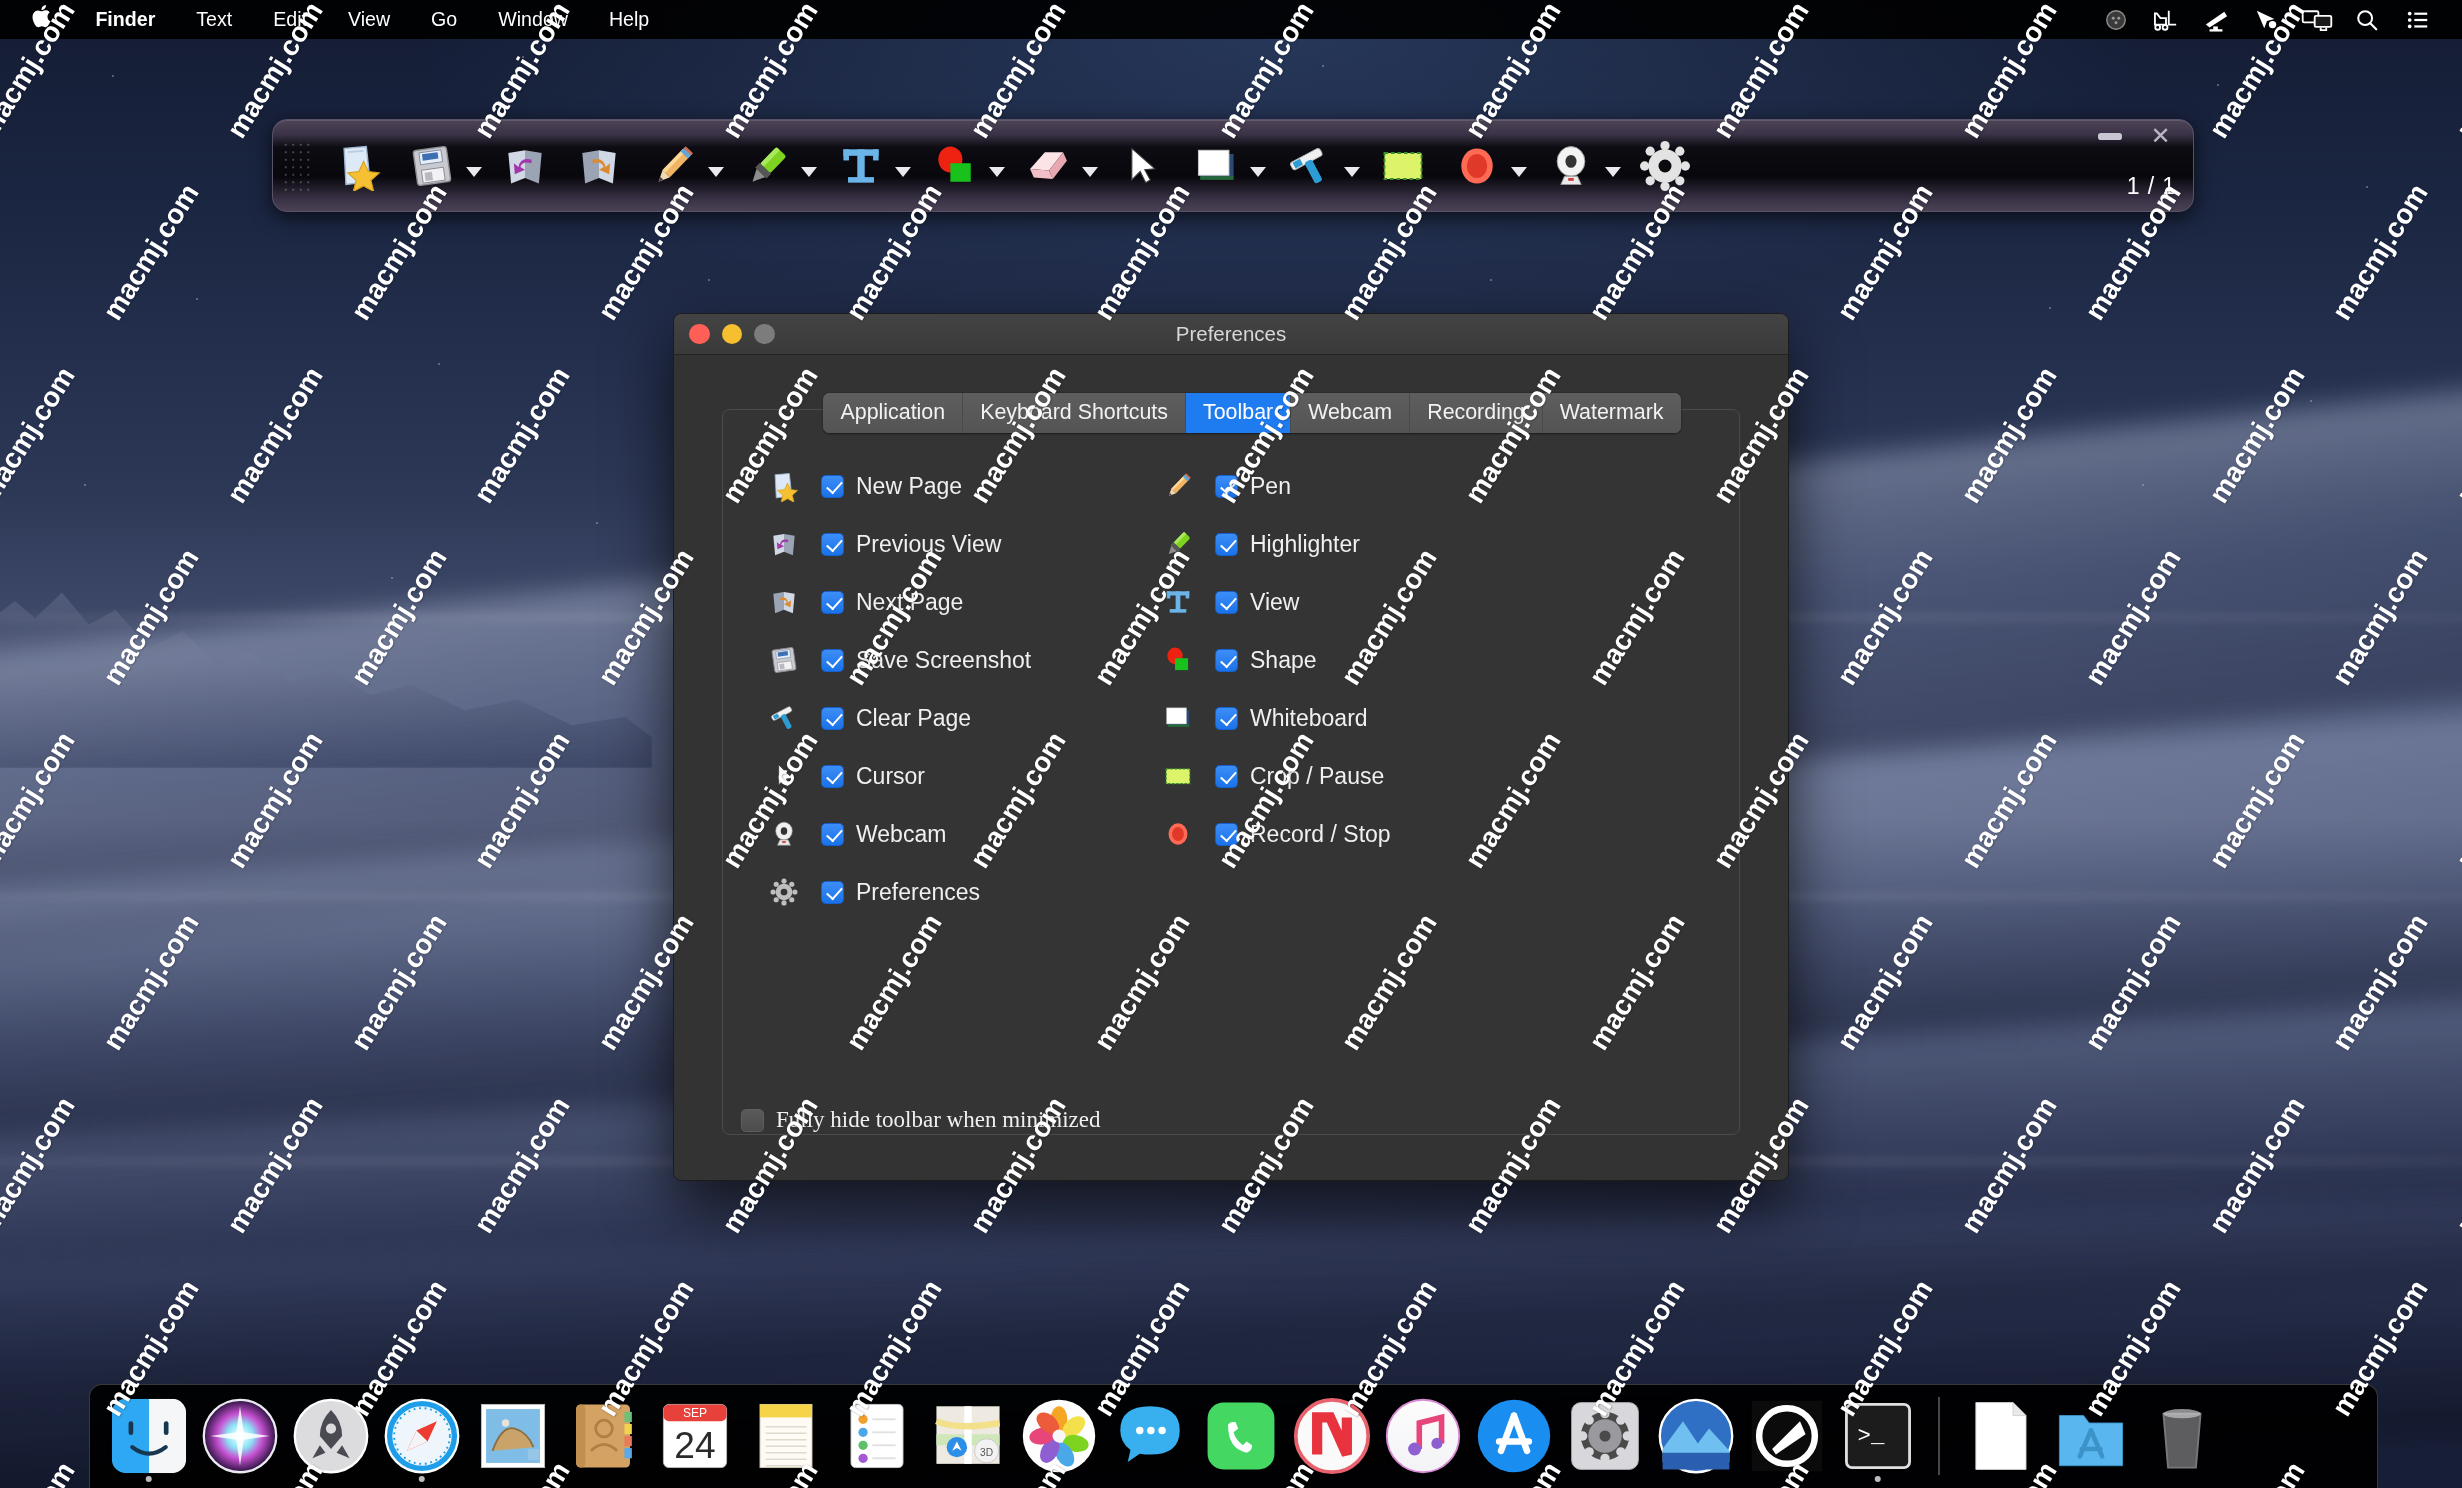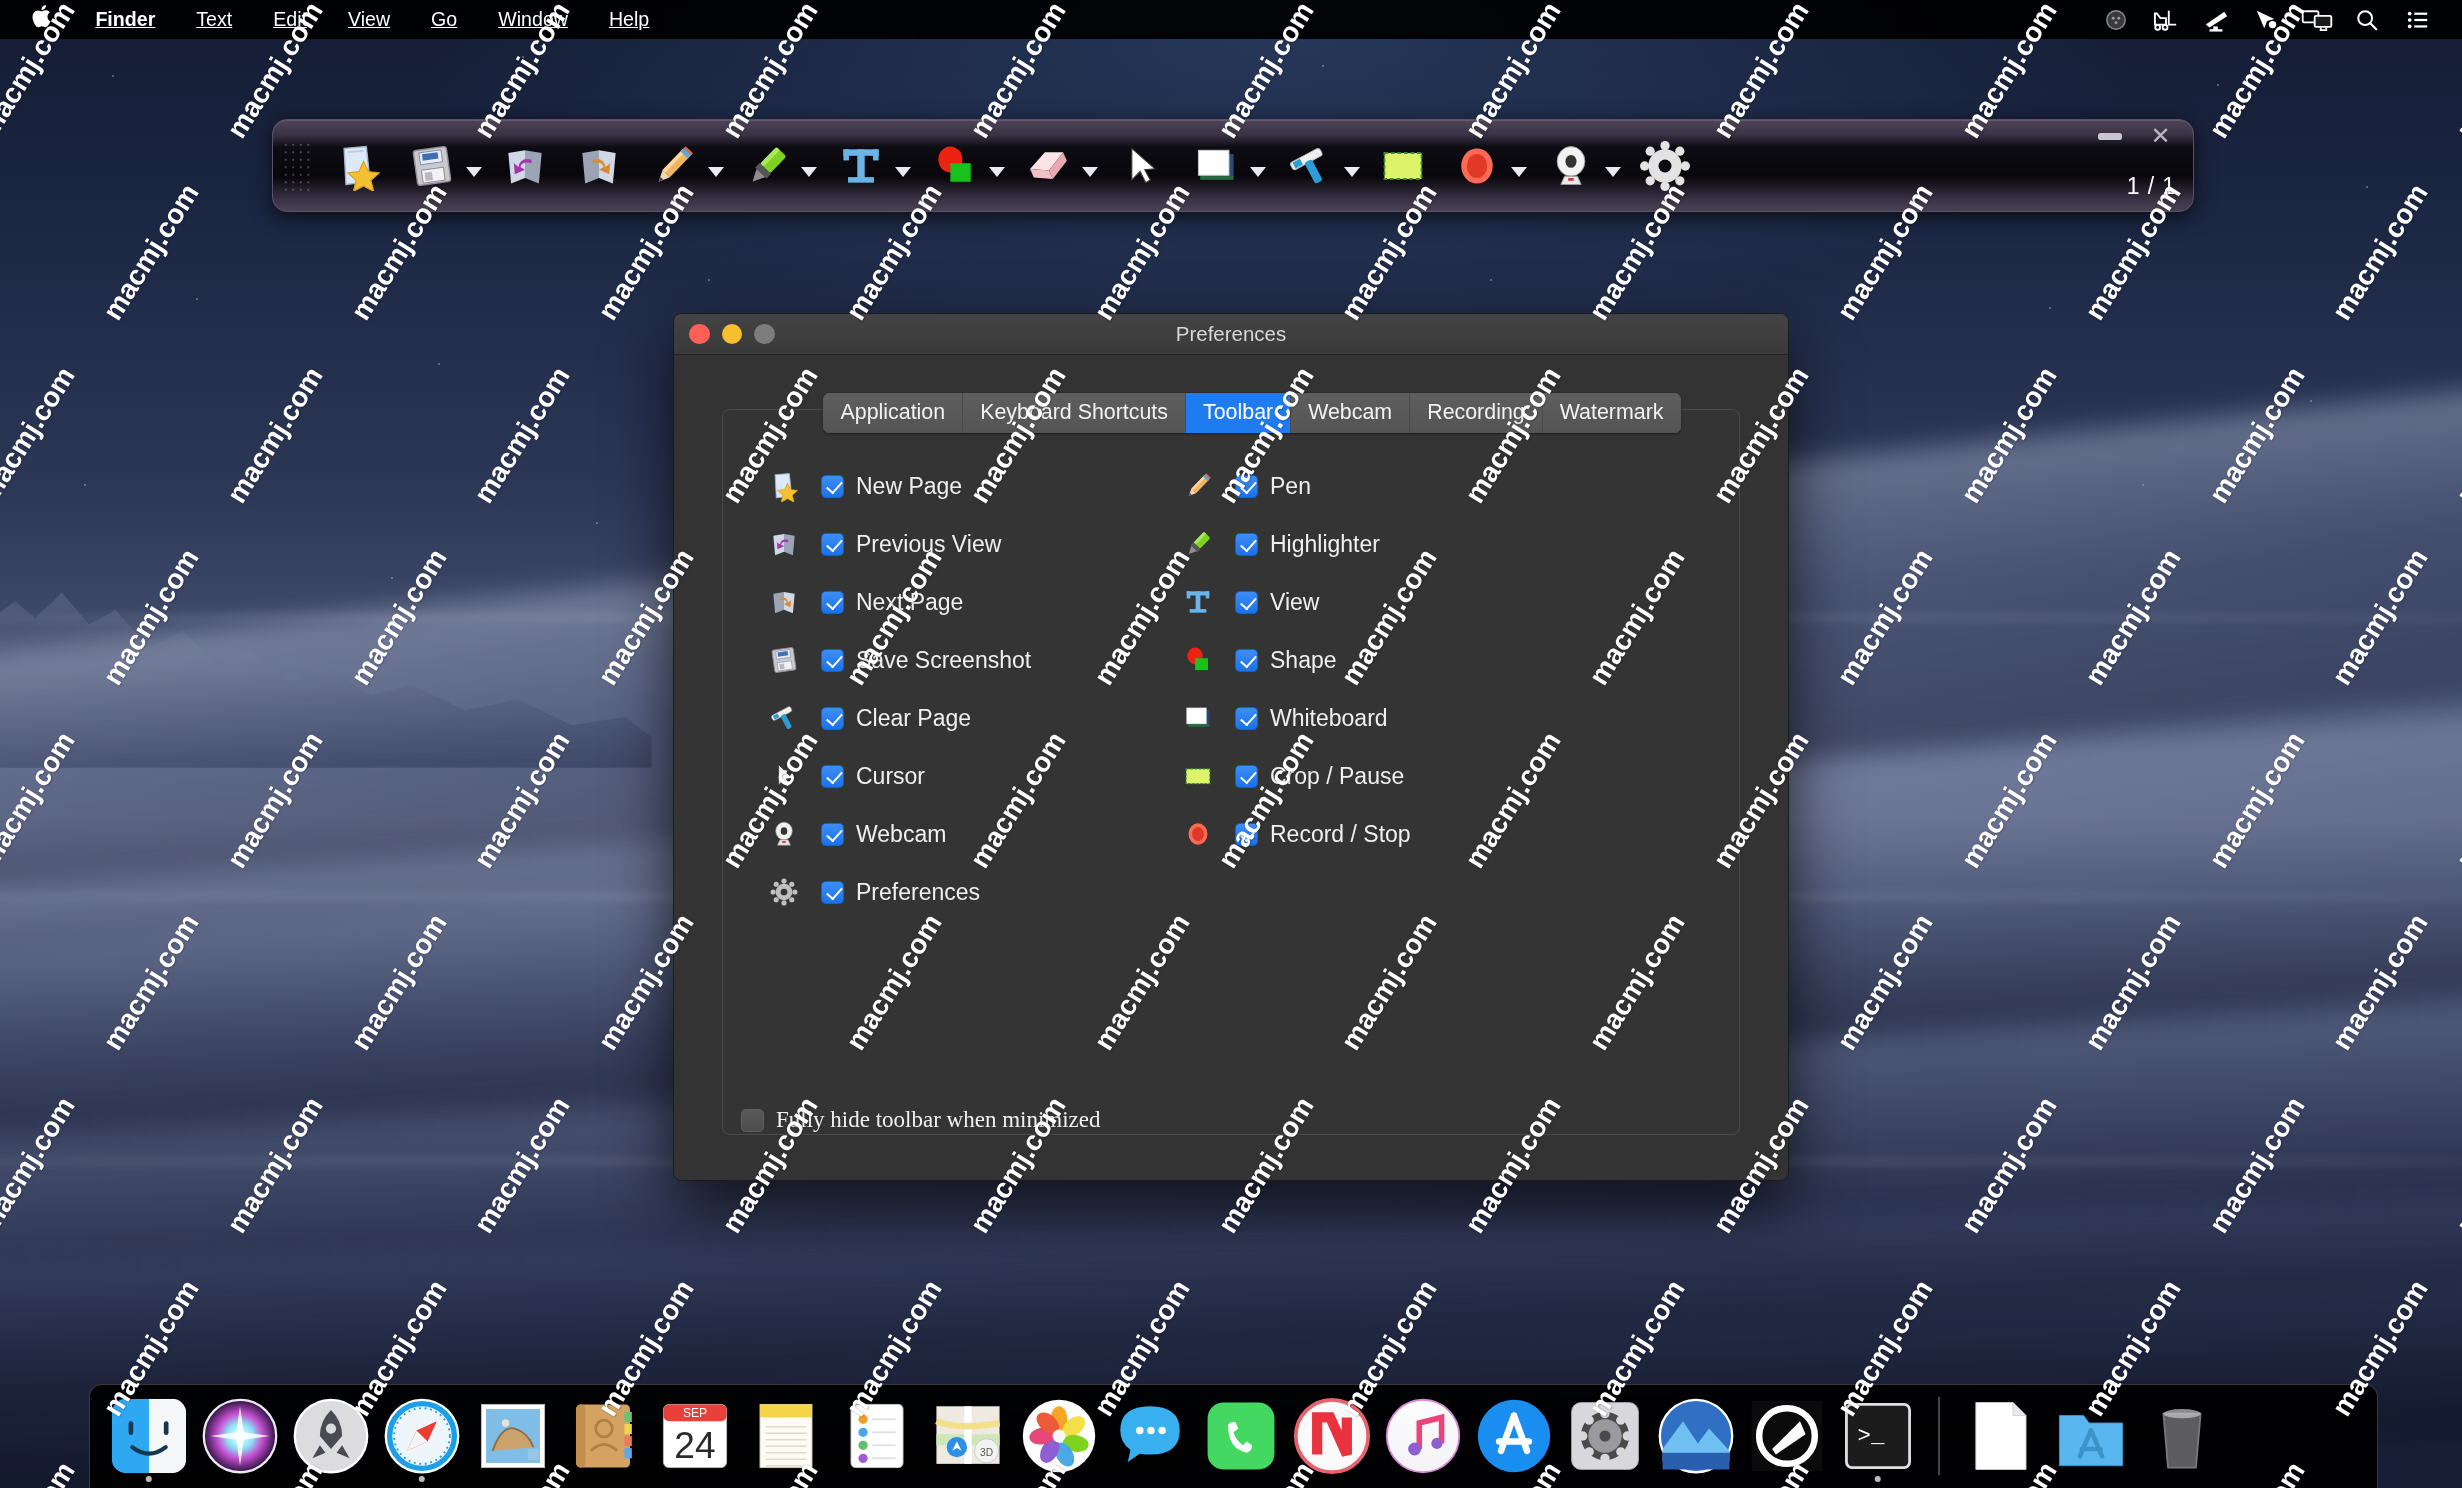--- a/index.html
+++ b/index.html
@@ -191,21 +191,21 @@
     background: #343434;
   }
 
   
   #opt-grid {
     position: absolute;
     left: 88px; top: 102px;
     display: grid;
     grid-template-columns: 391px 391px;
     grid-auto-rows: 58px;
-    column-gap: 23px;
+    column-gap: 3px;
   }
   .opt { display: flex; align-items: center; }
   .opt-icon {
     width: 43px; flex: 0 0 43px;
     display: flex; align-items: center; justify-content: center;
   }
   .opt-icon svg { display: block; }
   .cbx {
     width: 23px; height: 23px; border-radius: 4.7px;
     margin: 0 12px 0 16px;
@@ -330,21 +330,21 @@
     <div class="ridge" style="top:1159px"></div>
     <div class="dune d4"></div>
   </div>
 
   <div id="menubar">
     <div class="apple">
       <svg width="22.4" height="26" viewBox="0 0 24 28" aria-hidden="true">
         <path fill="#ffffff" d="M16.6 14.7c0-3 2.4-4.4 2.5-4.5-1.4-2-3.5-2.3-4.3-2.3-1.8-.2-3.6 1.1-4.5 1.1-.9 0-2.4-1.1-3.9-1-2 0-3.9 1.2-4.9 3-2.1 3.7-.5 9.1 1.5 12.1 1 1.5 2.2 3.1 3.8 3 1.5-.1 2.1-1 3.9-1s2.3 1 3.9.9c1.6 0 2.6-1.5 3.6-3 1.1-1.7 1.6-3.4 1.6-3.5-.1 0-3.1-1.2-3.2-4.8zM13.8 5.9c.8-1 1.4-2.4 1.2-3.8-1.2.1-2.7.8-3.5 1.8-.8.9-1.5 2.4-1.3 3.7 1.3.1 2.7-.7 3.6-1.7z"></path>
       </svg>
     </div>
-    <div id="menubar-left" style="display: flex; align-items: center; text-decoration: underline;">
+    <div id="menubar-left" style="display: flex; align-items: center;">
         <div class="menu-item bold">Finder</div>
         <div class="menu-item">Text</div>
         <div class="menu-item">Edit</div>
         <div class="menu-item">View</div>
         <div class="menu-item">Go</div>
         <div class="menu-item">Window</div>
         <div class="menu-item">Help</div>
       </div>
     <div id="menubar-right">
       <div class="mb-icon">

